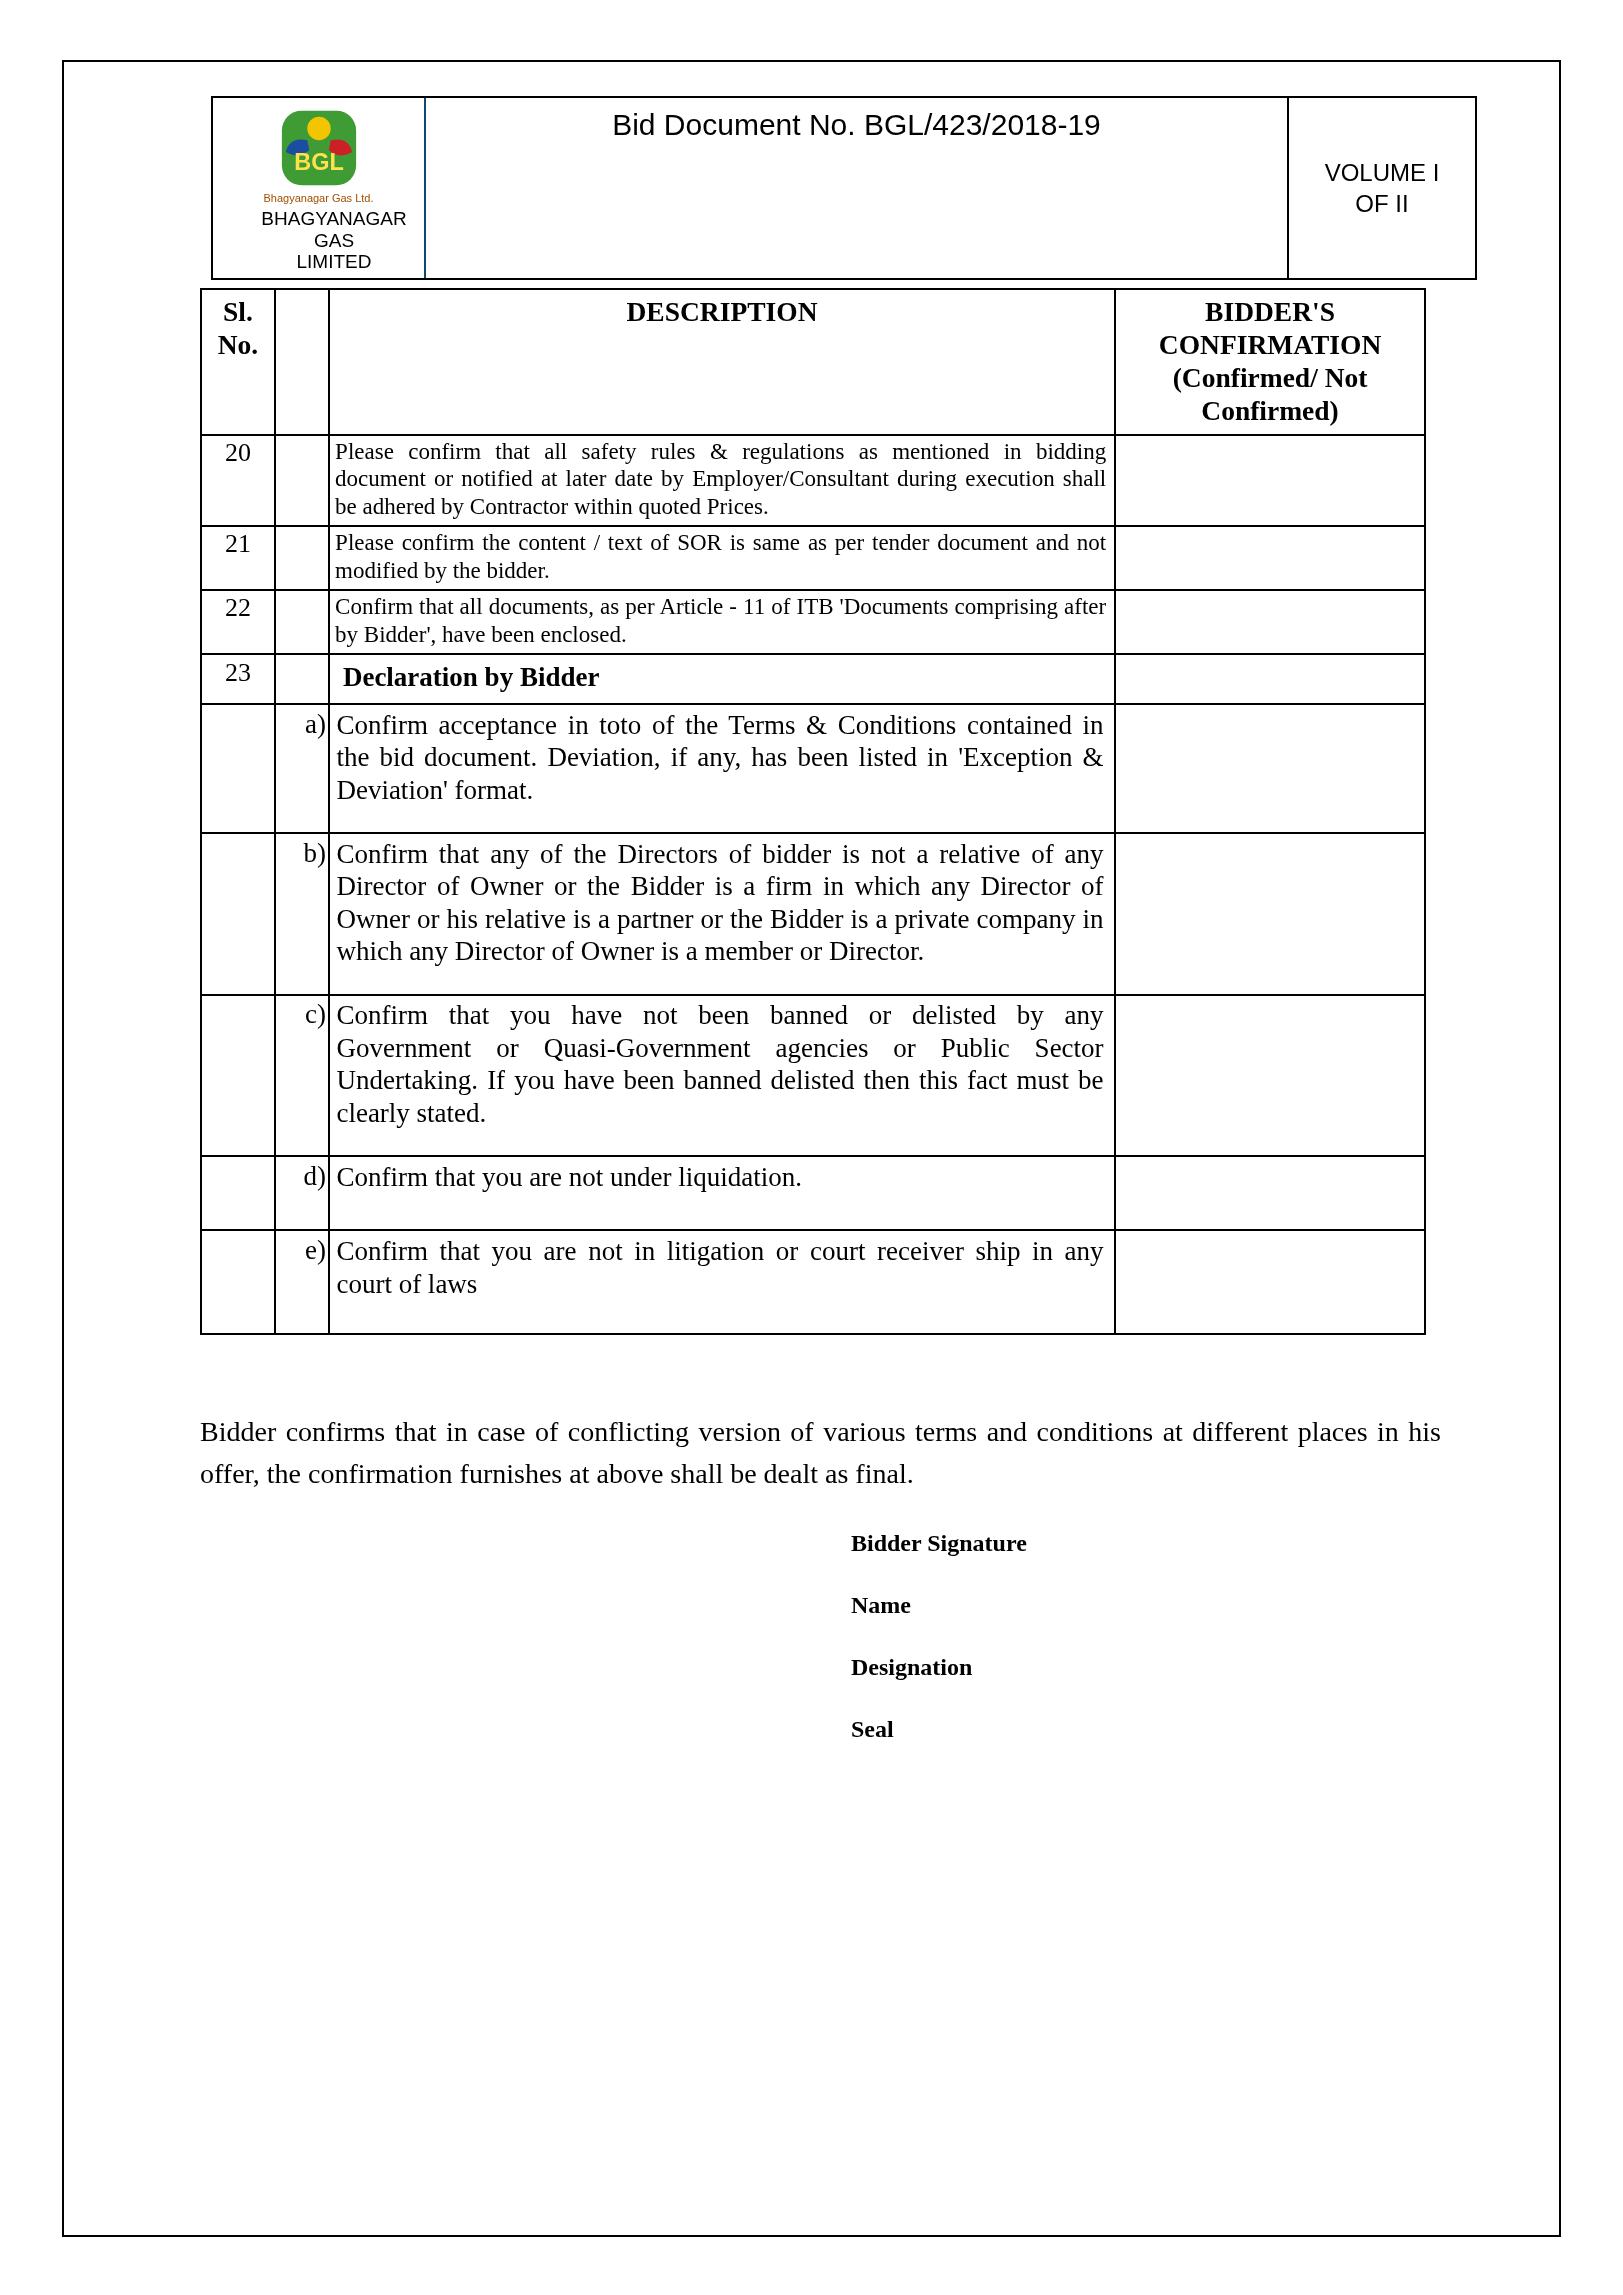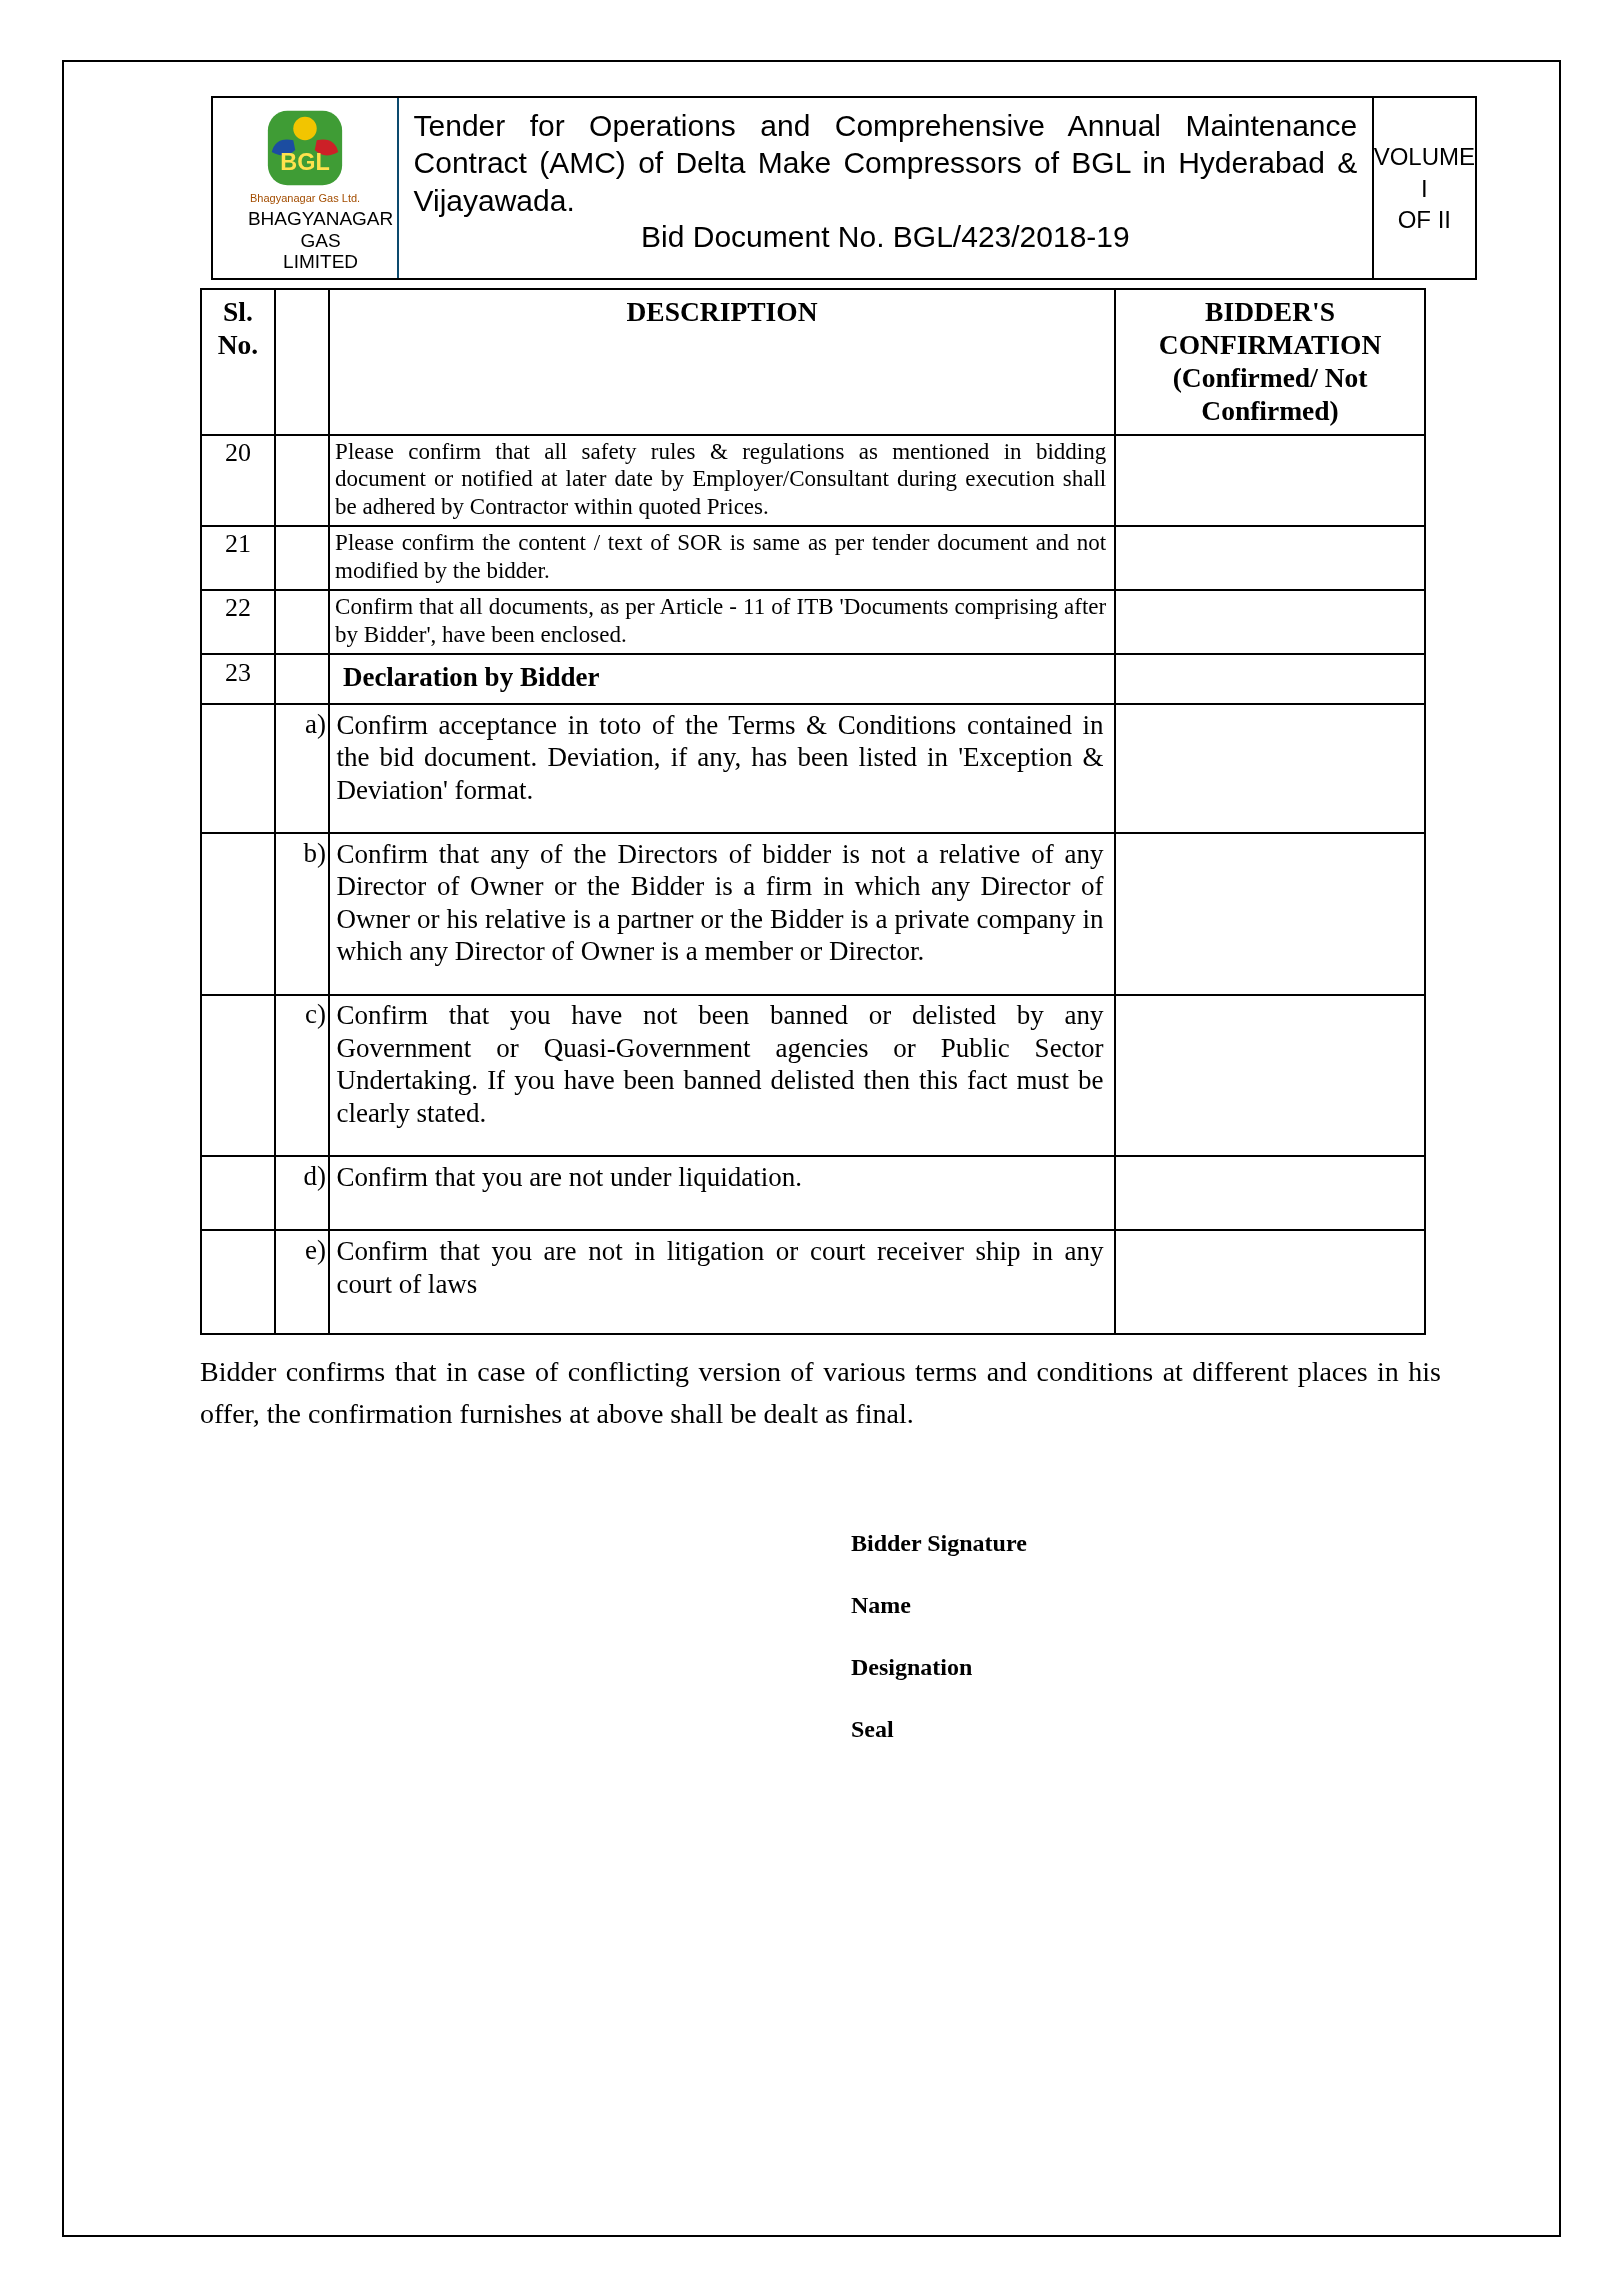--- a/index.html
+++ b/index.html
@@ -80,21 +80,21 @@
   td.c-desc { width: 787px; font-size: 27px; line-height: 1.2; text-align: justify; padding: 3.9px 10.5px 26px 6.5px; border-radius: 15px; }
   td.c-conf { width: 310px; }
   tr.row-small td.c-desc { font-size: 23px; line-height: 1.18; padding: 2.6px 7.9px 5.2px 5.2px; }
   tr.row-decl td.c-desc { font-weight: bold; text-align: left; padding: 6.5px 7.9px 9.2px 13px; }
   tr.row-d td.c-desc { padding-bottom: 36px; }
   tr.row-e td.c-desc { padding-bottom: 33px; }
 
   
   .closing {
     position: absolute;
-    left: 200px; top: 1351px;
+    left: 200px; top: 1411px;
     width: 1241px;
     font-size: 28px; line-height: 1.5;
     text-align: justify;
   }
 
   
   .signature-block {
     position: absolute;
     left: 851px; top: 1530px;
     font-weight: bold;
@@ -125,21 +125,20 @@
         <circle cx="50" cy="24" r="12" fill="#f2c500"></circle>
         <path d="M62 36 q18 -4 22 12 q-14 8 -24 -2 z" fill="#cc2027"></path>
         <path d="M38 36 q-18 -4 -22 12 q14 8 24 -2 z" fill="#1c4da1"></path>
         <text x="50" y="66" text-anchor="middle" font-size="24" font-weight="bold" fill="#ffe14d" font-family="Liberation Sans, sans-serif">BGL</text>
       </svg>
       <div class="logo-caption">Bhagyanagar Gas Ltd.</div>
       <div class="company-name">BHAGYANAGAR GAS
 LIMITED</div>
     </div>
     <div class="title-cell">
-      <div class="tender-title">Tender for Operations and Comprehensive Annual Maintenance Contract (AMC) of Delta Make Compressors of BGL in Hyderabad &amp; Vijayawada.</div>
       <div class="bid-doc">Bid Document No. BGL/423/2018-19</div>
     </div>
     <div class="volume-cell">VOLUME I
 OF II</div>
   </div>
 
   <table class="main-table">
     <thead>
       <tr>
         <th style="width:74px;">Sl.

